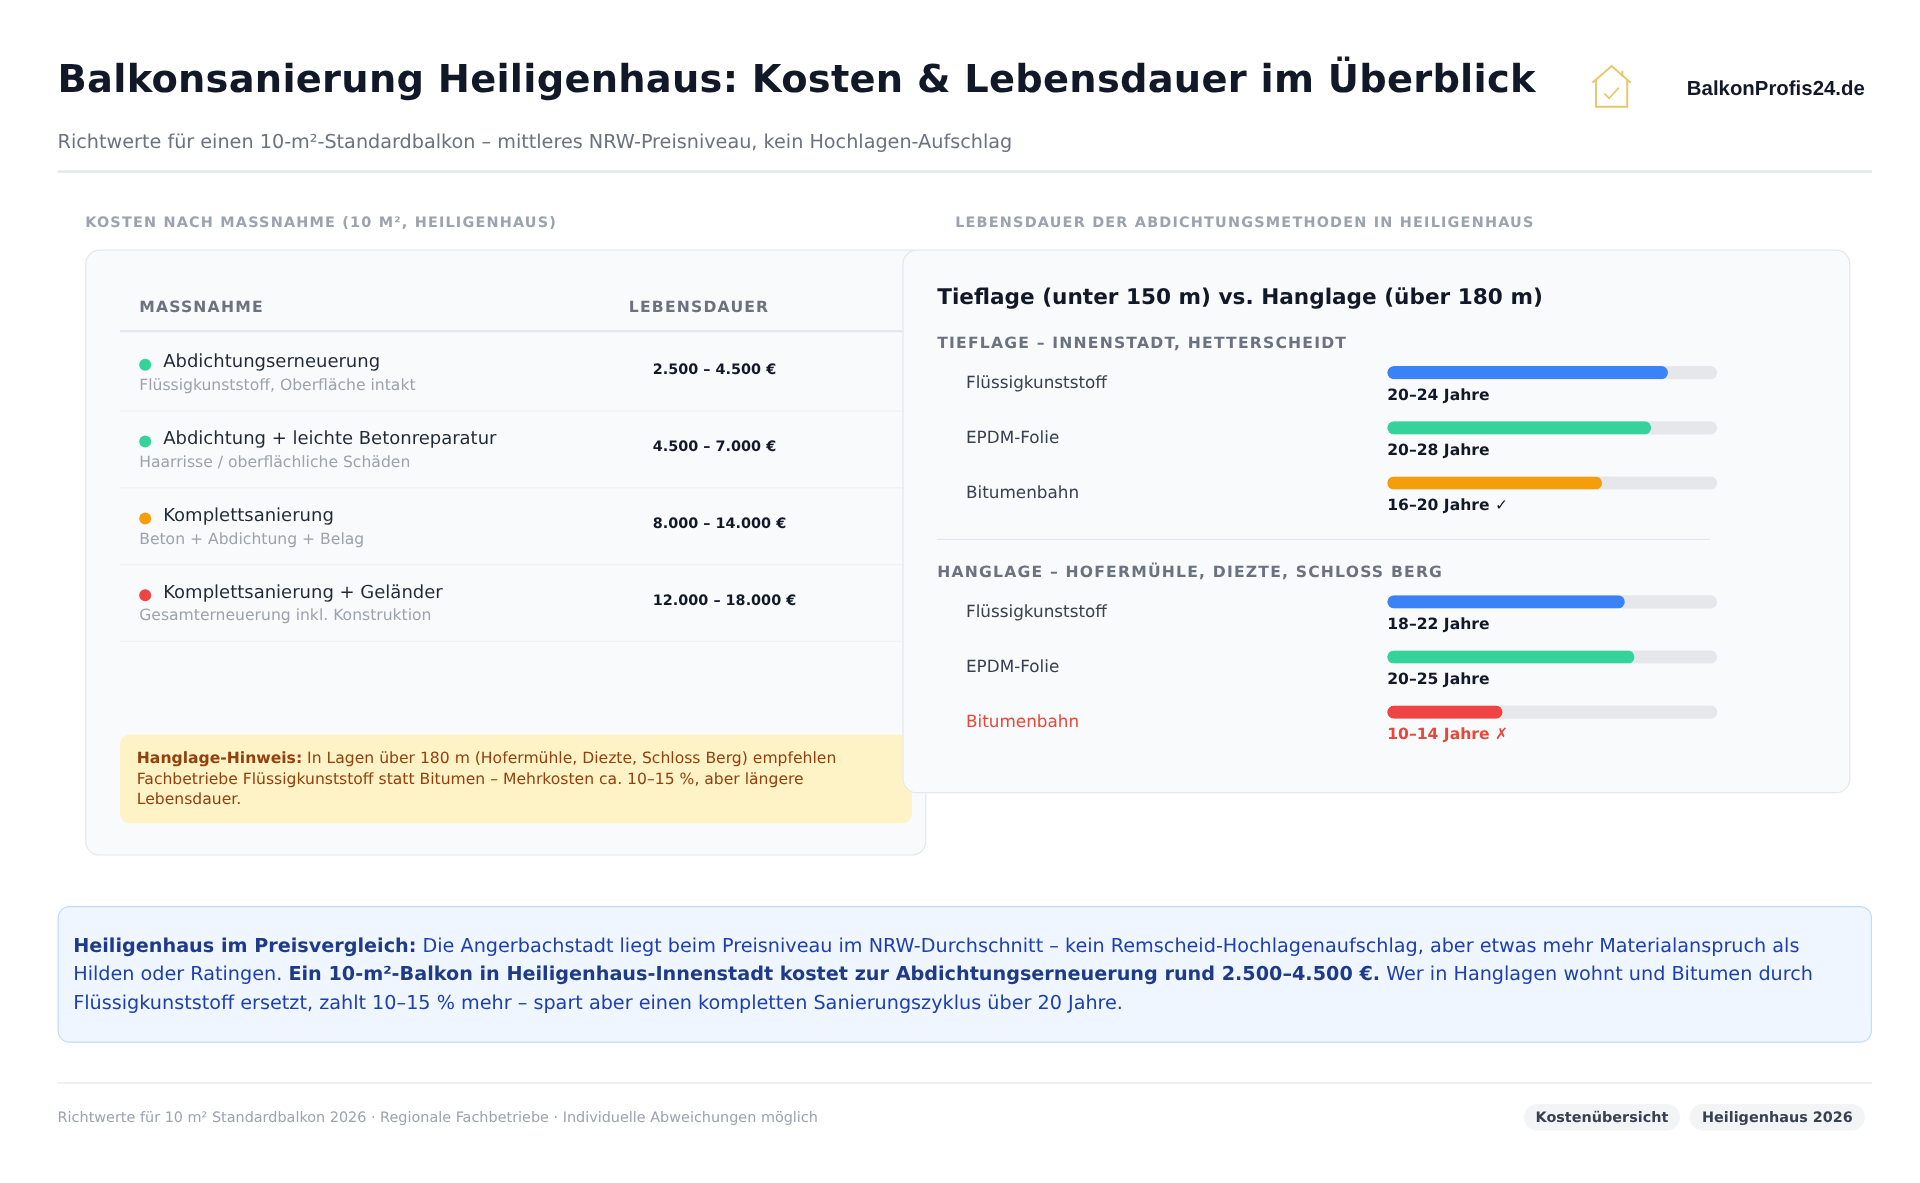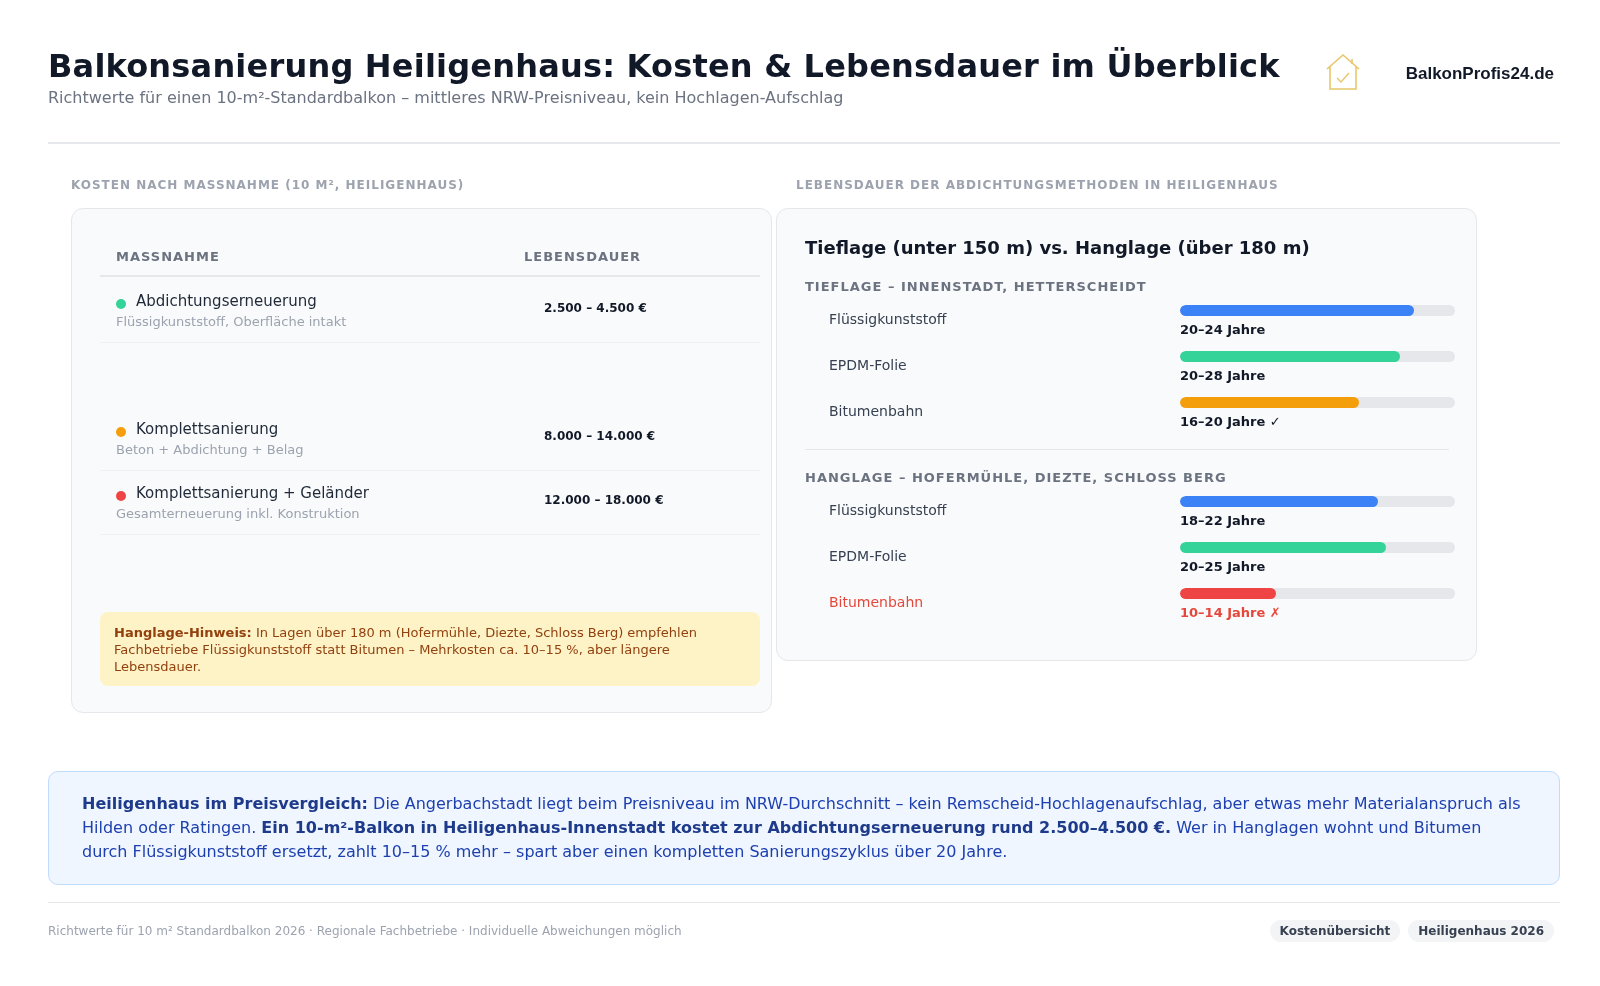--- a/index.html
+++ b/index.html
@@ -1,21 +1,21 @@
 <!DOCTYPE html>
 <html><head>
 <meta charset="utf-8">
 <style>
   * { box-sizing: border-box; margin: 0; padding: 0; }
   html, body { width: 1600px; height: 986px; background: #ffffff; }
   body { font-family: "DejaVu Sans", sans-serif; color: #111827; position: relative; overflow: hidden; }
 
   .header { position: absolute; left: 48px; top: 44px; width: 1512px; height: 100px; border-bottom: 2px solid #e5e7eb; }
   .title { font-size: 32px; font-weight: bold; color: #111827; letter-spacing: 0.2px; line-height: 44px; }
-  .subtitle { font-size: 16px; color: #6b7280; margin-top: 0; }
+  .subtitle { font-size: 16px; color: #6b7280; margin-top: 20px; }
   .logo { position: absolute; right: 6px; top: 8px; display: flex; align-items: center; gap: 4px; }
   .logo-text { font-family: "Liberation Sans", sans-serif; font-weight: bold; font-size: 17px; color: #111827; padding-left: 40px; }
 
   .sec-label { position: absolute; font-size: 12px; font-weight: bold; color: #9ca3af; letter-spacing: 1px; text-transform: uppercase; }
 
   .card { position: absolute; background: #f9fafb; border: 1px solid #e5e7eb; border-radius: 12px; }
 
   
   .tbl-head { position: absolute; left: 28px; top: 30px; width: 660px; height: 38px; border-bottom: 2px solid #e5e7eb; }
   .th { position: absolute; top: 10px; font-size: 13px; font-weight: bold; color: #6b7280; letter-spacing: 1px; }
@@ -32,21 +32,21 @@
   
   .life-title { position: absolute; left: 28px; top: 28px; font-size: 18px; font-weight: bold; color: #111827; }
   .group-label { position: absolute; left: 28px; font-size: 13px; font-weight: bold; color: #6b7280; letter-spacing: 1px; }
   .lrow { position: absolute; left: 28px; width: 640px; height: 46px; }
   .lname { position: absolute; left: 24px; top: 6px; font-size: 14px; color: #374151; }
   .track { position: absolute; left: 375px; top: 0; width: 275px; height: 11px; background: #e5e7eb; border-radius: 6px; overflow: hidden; }
   .fill { height: 100%; border-radius: 6px; }
   .lval { position: absolute; left: 375px; top: 17px; font-size: 13px; font-weight: bold; color: #111827; }
   .divider { position: absolute; left: 28px; top: 240px; width: 644px; height: 1px; background: #e5e7eb; }
 
-  .info { position: absolute; left: 48px; top: 755px; width: 1512px; height: 114px; background: #eff6ff; border: 1px solid #bfdbfe; border-radius: 10px; padding: 20px 33px; font-size: 16px; line-height: 24px; color: #1e40af; margin-top: 16px; }
+  .info { position: absolute; left: 48px; top: 755px; width: 1512px; height: 114px; background: #eff6ff; border: 1px solid #bfdbfe; border-radius: 10px; padding: 20px 12px; font-size: 16px; line-height: 24px; color: #1e40af; }
   .info b { color: #1e3a8a; }
 
   .footer { position: absolute; left: 48px; top: 902px; width: 1512px; height: 1px; background: #e5e7eb; }
   .foot-text { position: absolute; left: 48px; top: 924px; font-size: 12px; color: #9ca3af; }
   .tags { position: absolute; right: 46px; top: 920px; display: flex; gap: 8px; }
   .tag { background: #f3f4f6; border-radius: 12px; padding: 4px 10px; font-size: 12px; font-weight: bold; color: #374151; }
 </style>
 </head>
 <body>
 
@@ -71,38 +71,44 @@
     <span class="th" style="left:16px;">MASSNAHME</span>
     <span class="th" style="left:424px;">LEBENSDAUER</span>
   </div>
 
   <div class="row" style="top:69px;">
     <span class="dot" style="background:#34d399;"></span>
     <span class="row-name">Abdichtungserneuerung</span>
     <span class="row-desc">Flüssigkunststoff, Oberfläche intakt</span>
     <span class="row-cost">2.500 – 4.500 €</span>
   </div>
+  <div class="row" style="top:133px;">
+    <span class="dot" style="background:#34d399;"></span>
+    <span class="row-name">Abdichtung + leichte Betonreparatur</span>
+    <span class="row-desc">Haarrisse / oberflächliche Schäden</span>
+    <span class="row-cost">4.500 – 7.000 €</span>
+  </div>
   <div class="row" style="top:197px;">
     <span class="dot" style="background:#f59e0b;"></span>
     <span class="row-name">Komplettsanierung</span>
     <span class="row-desc">Beton + Abdichtung + Belag</span>
     <span class="row-cost">8.000 – 14.000 €</span>
   </div>
   <div class="row" style="top:261px;">
     <span class="dot" style="background:#ef4444;"></span>
     <span class="row-name">Komplettsanierung + Geländer</span>
     <span class="row-desc">Gesamterneuerung inkl. Konstruktion</span>
     <span class="row-cost">12.000 – 18.000 €</span>
   </div>
 
   <div class="note"><b>Hanglage-Hinweis:</b><span> In Lagen über 180 m (Hofermühle, Diezte, Schloss Berg) empfehlen Fachbetriebe Flüssigkunststoff statt Bitumen – Mehrkosten ca. 10–15 %, aber längere Lebensdauer.</span></div>
 </div>
 
 <div class="sec-label" style="left:796px; top:178px;">LEBENSDAUER DER ABDICHTUNGSMETHODEN IN HEILIGENHAUS</div>
-<div class="card" style="left:776px; top:208px; width:701px; height:453px;padding-left:41px;">
+<div class="card" style="left:752px; top:208px; width:790px; height:453px;padding-left:41px;">
   <div class="life-title">Tieflage (unter 150 m) vs. Hanglage (über 180 m)</div>
 
   <div class="group-label" style="top:70px;">TIEFLAGE – INNENSTADT, HETTERSCHEIDT</div>
   <div class="lrow" style="top:96px;">
     <span class="lname">Flüssigkunststoff</span>
     <div class="track">
         <div class="fill" style="width:85%; background:#3b82f6;"></div>
       </div>
     <span class="lval">20–24 Jahre</span>
   </div>

